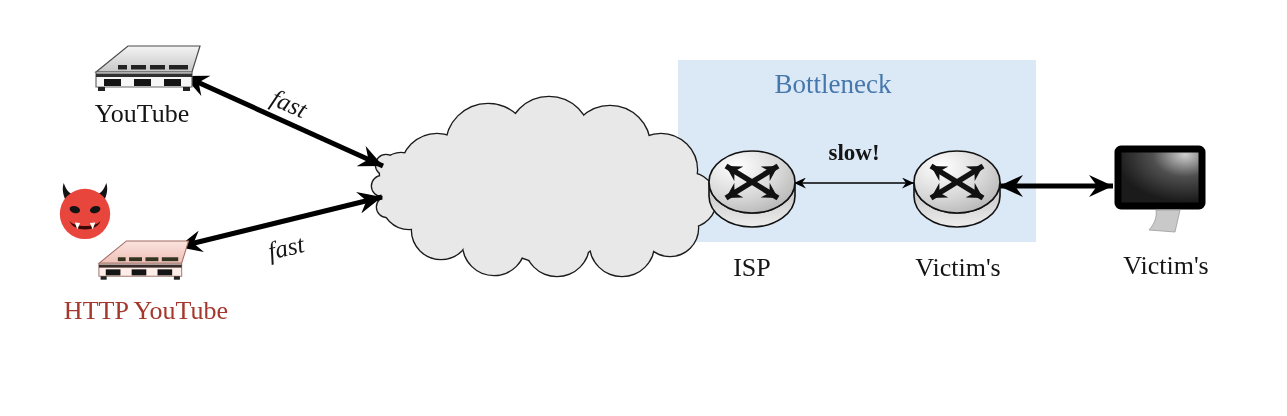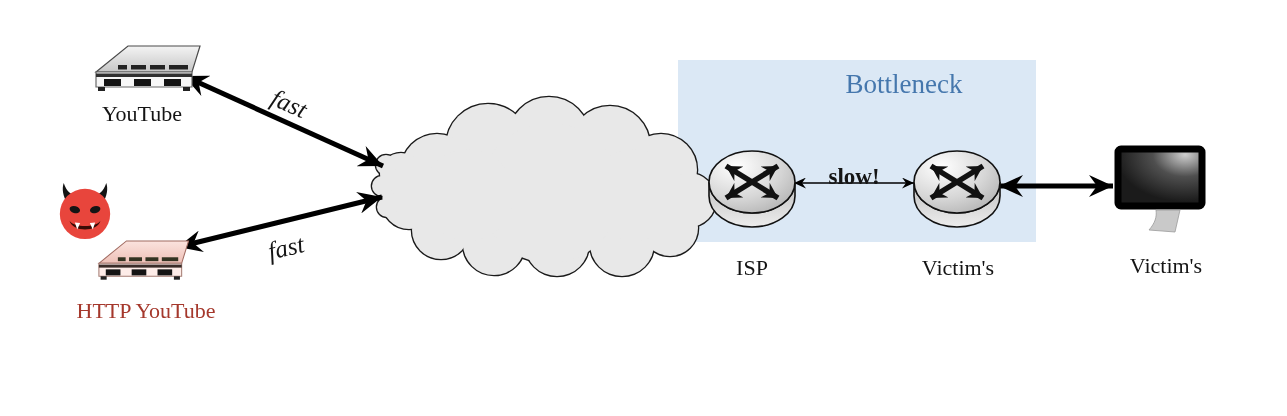--- a/index.html
+++ b/index.html
@@ -6,21 +6,21 @@
   #canvas {
     position:relative; width:1287px; height:416px; background:#ffffff;
     overflow:hidden; font-family:"Liberation Serif", serif;
   }
   #bg-svg { position:absolute; left:0; top:0; z-index:1; }
   .icon-svg { position:absolute; z-index:2; }
   .lbl {
     position:absolute; z-index:3; color:#151515; text-align:center;
     white-space:nowrap; font-family:"Liberation Serif", serif;
   }
-  .node-label { font-size:22px; line-height:34px; transform:translateX(-50%); }
+  .node-label { font-size:26px; line-height:34px; transform:translateX(-50%); }
   .node-label span { display:block; }
   .attacker-color { color:#a5382c; }
   .region-label { font-size:27px; color:#4577ad; transform:translateX(-50%); }
   .fast-label { font-style:italic; font-size:25px; }
   .fast-1 { left:289px; top:104px; transform:translate(-50%,-50%) rotate(24deg); }
   .fast-2 { left:286px; top:248px; transform:translate(-50%,-50%) rotate(-13deg); }
   .slow-label { font-weight:bold; font-size:23px; transform:translateX(-50%); }
 </style>
 </head>
 <body>
@@ -149,33 +149,33 @@
     <ellipse cx="47" cy="36" rx="43" ry="31" fill="url(#routerTop)" stroke="#111" stroke-width="1.6"></ellipse>
     <line x1="21" y1="20" x2="73" y2="52" stroke="#111" stroke-width="5.5" marker-start="url(#routerArrow)" marker-end="url(#routerArrow)"></line>
     <line x1="21" y1="52" x2="73" y2="20" stroke="#111" stroke-width="5.5" marker-start="url(#routerArrow)" marker-end="url(#routerArrow)"></line>
   </svg>
 
   <svg class="icon-svg" style="left:1112px; top:144px;" width="96" height="90" viewBox="0 0 96 90">
     <rect x="6" y="5" width="84" height="57" rx="3" fill="url(#screenGrad)" stroke="#000" stroke-width="7"></rect>
     <path d="M44,66 L68,66 L63,88 L37,86 C43,79 45,73 44,66 Z" fill="#c9c9c9" stroke="#9a9a9a" stroke-width="0.8"></path>
   </svg>
 
-  <div class="lbl region-label" style="left:904px; top:69px;">Bottleneck</div>
+  <div class="lbl region-label" style="left:833px; top:69px;">Bottleneck</div>
 
   <div class="lbl node-label" style="left:142px; top:97px;">YouTube</div>
 
   <div class="lbl node-label attacker-color" style="left:146px; top:294px;">
     <span>HTTP YouTube</span>
   </div>
 
   <div class="lbl fast-label fast-1">fast</div>
 
   <div class="lbl fast-label fast-2">fast</div>
 
-  <div class="lbl slow-label" style="left:854px; top:164px;text-align:right;">slow!</div>
+  <div class="lbl slow-label" style="left:854px; top:140px;text-align:right;">slow!</div>
 
   <div class="lbl node-label" style="left:752px; top:251px;text-align:right;">
     <span>ISP</span>
   </div>
 
   <div class="lbl node-label" style="left:958px; top:251px;">
     <span>Victim's</span>
   </div>
 
   <div class="lbl node-label" style="left:1166px; top:249px;">

